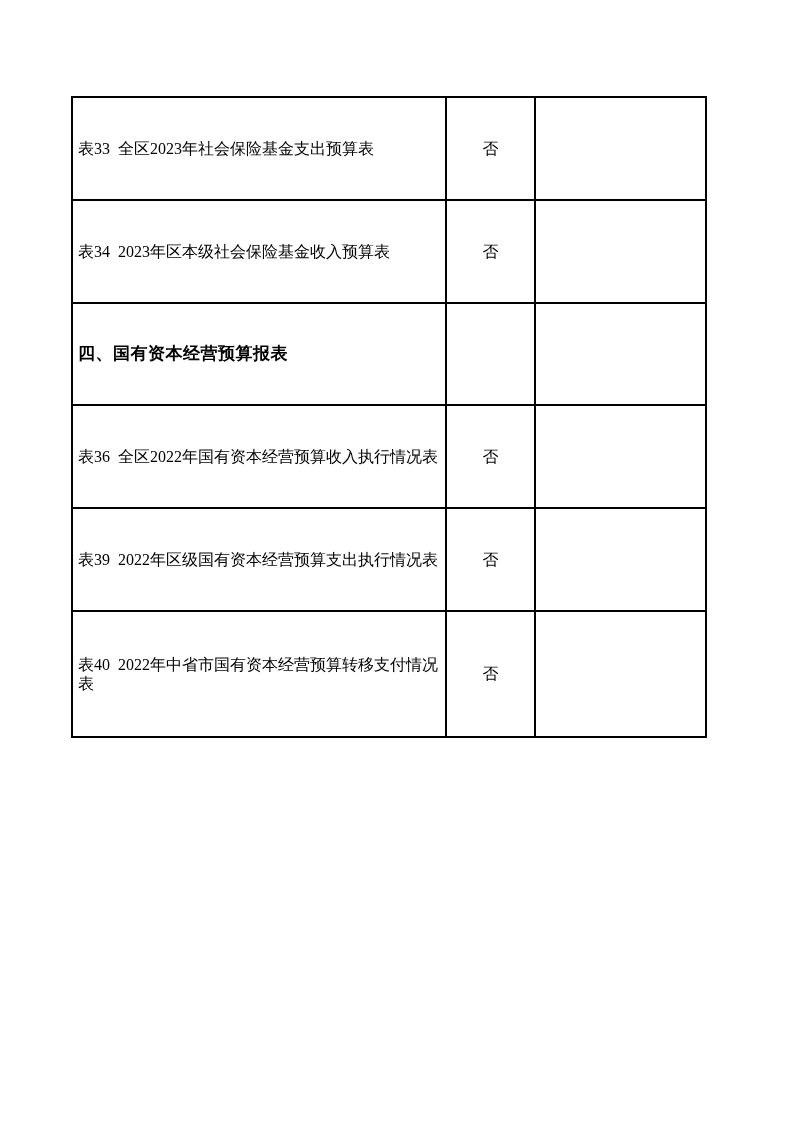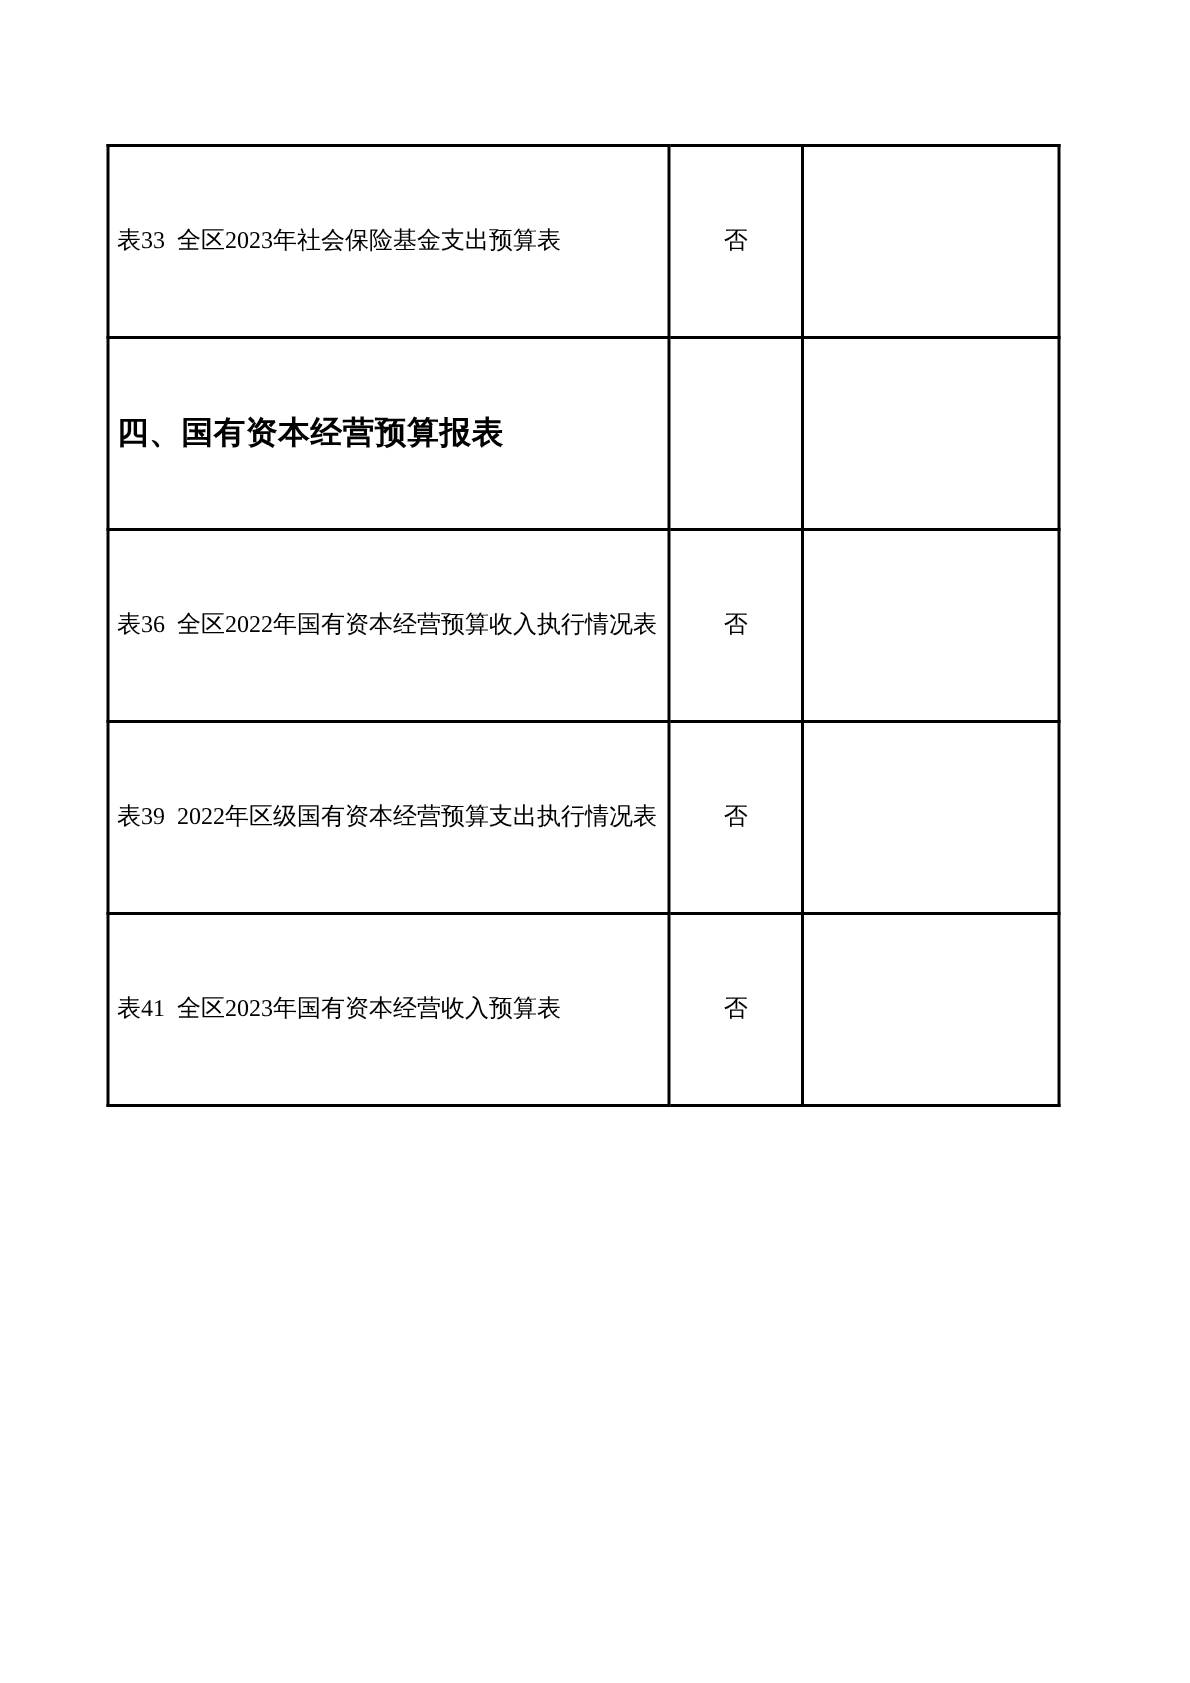--- a/index.html
+++ b/index.html
@@ -38,53 +38,58 @@
   }
   td.cell-status {
     text-align: center;
   }
   td.cell-remark {
     text-align: left;
   }
   tr.section-row td.cell-name {
     font-family: "Liberation Sans", "DejaVu Sans", sans-serif;
     font-weight: bold;
-    font-size: 21px;
+    font-size: 17px;
     letter-spacing: 0.5px;
   }
 </style>
 </head>
 <body>
 
 <table class="doc-table">
   <colgroup>
     <col style="width:374px">
     <col style="width:89px">
     <col style="width:171px">
   </colgroup>
   <tbody>
     <tr>
       <td class="cell-name">表33  全区2023年社会保险基金支出预算表</td>
+      <td class="cell-status">否</td>
+      <td class="cell-remark"></td>
+    </tr>
+    <tr>
+      <td class="cell-name">表34  2023年区本级社会保险基金收入预算表</td>
       <td class="cell-status">否</td>
       <td class="cell-remark"></td>
     </tr>
     <tr class="section-row">
       <td class="cell-name">四、国有资本经营预算报表</td>
       <td class="cell-status"></td>
       <td class="cell-remark"></td>
     </tr>
     <tr>
       <td class="cell-name">表36  全区2022年国有资本经营预算收入执行情况表</td>
       <td class="cell-status">否</td>
       <td class="cell-remark"></td>
     </tr>
     <tr>
       <td class="cell-name">表39  2022年区级国有资本经营预算支出执行情况表</td>
       <td class="cell-status">否</td>
       <td class="cell-remark"></td>
     </tr>
     <tr>
-      <td class="cell-name">表41  全区2023年国有资本经营收入预算表</td>
+      <td class="cell-name">表40  2022年中省市国有资本经营预算转移支付情况表</td>
       <td class="cell-status">否</td>
       <td class="cell-remark"></td>
     </tr>
   </tbody>
 </table>
 
 </body></html>

